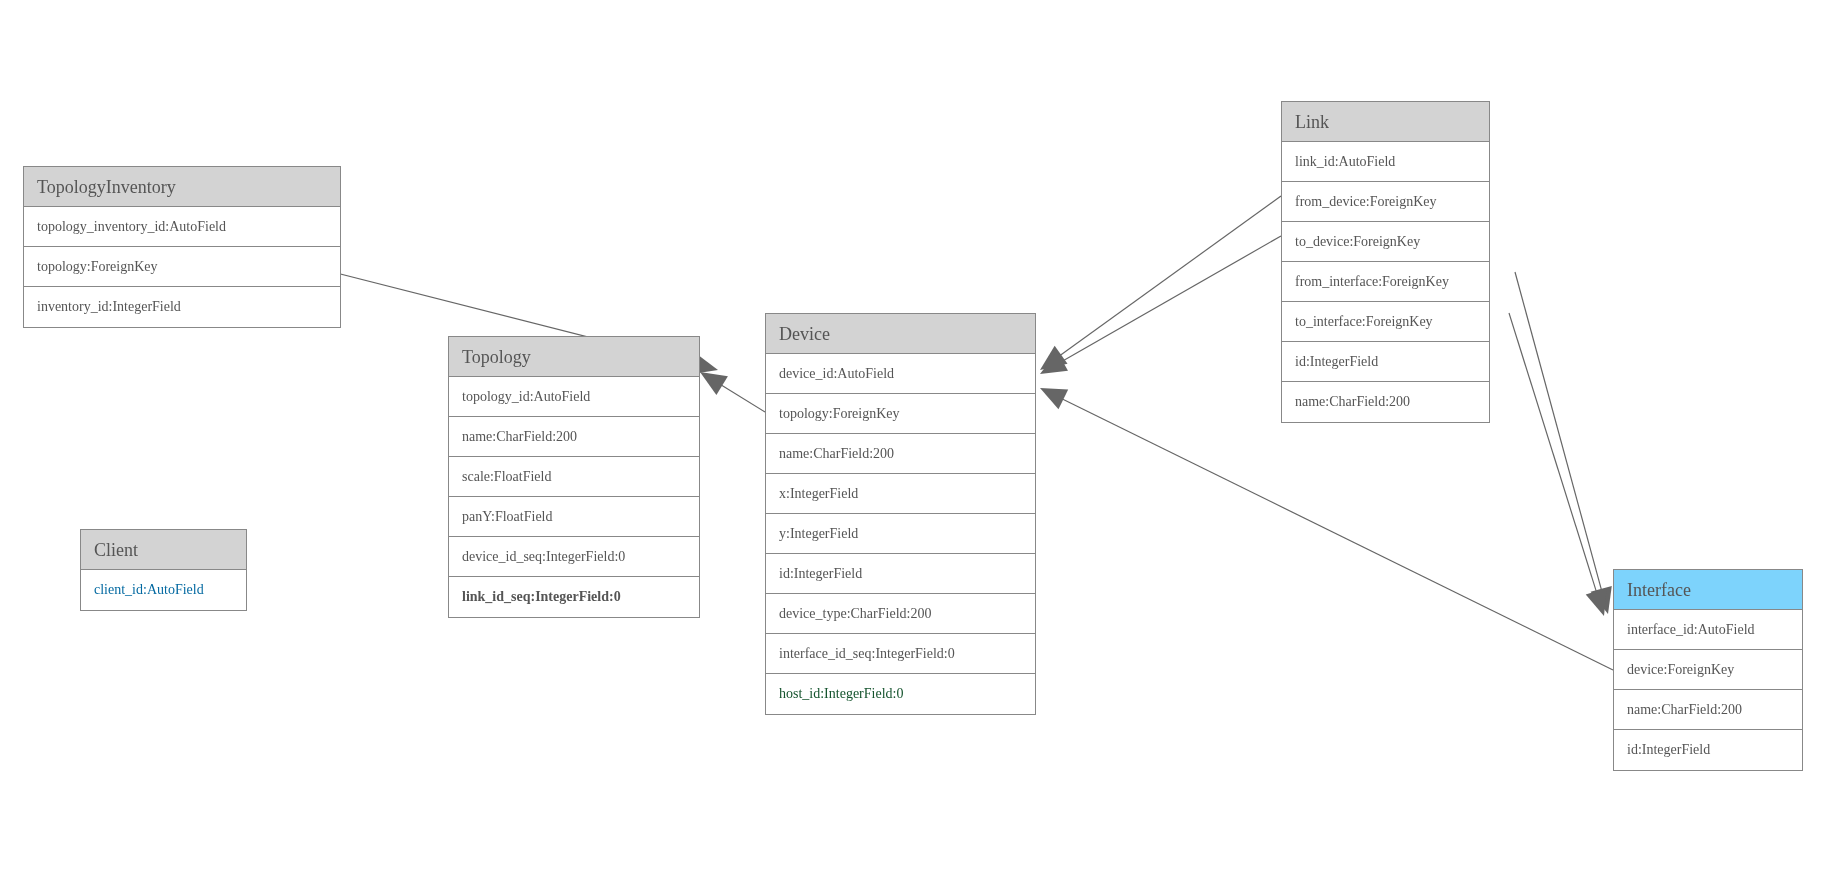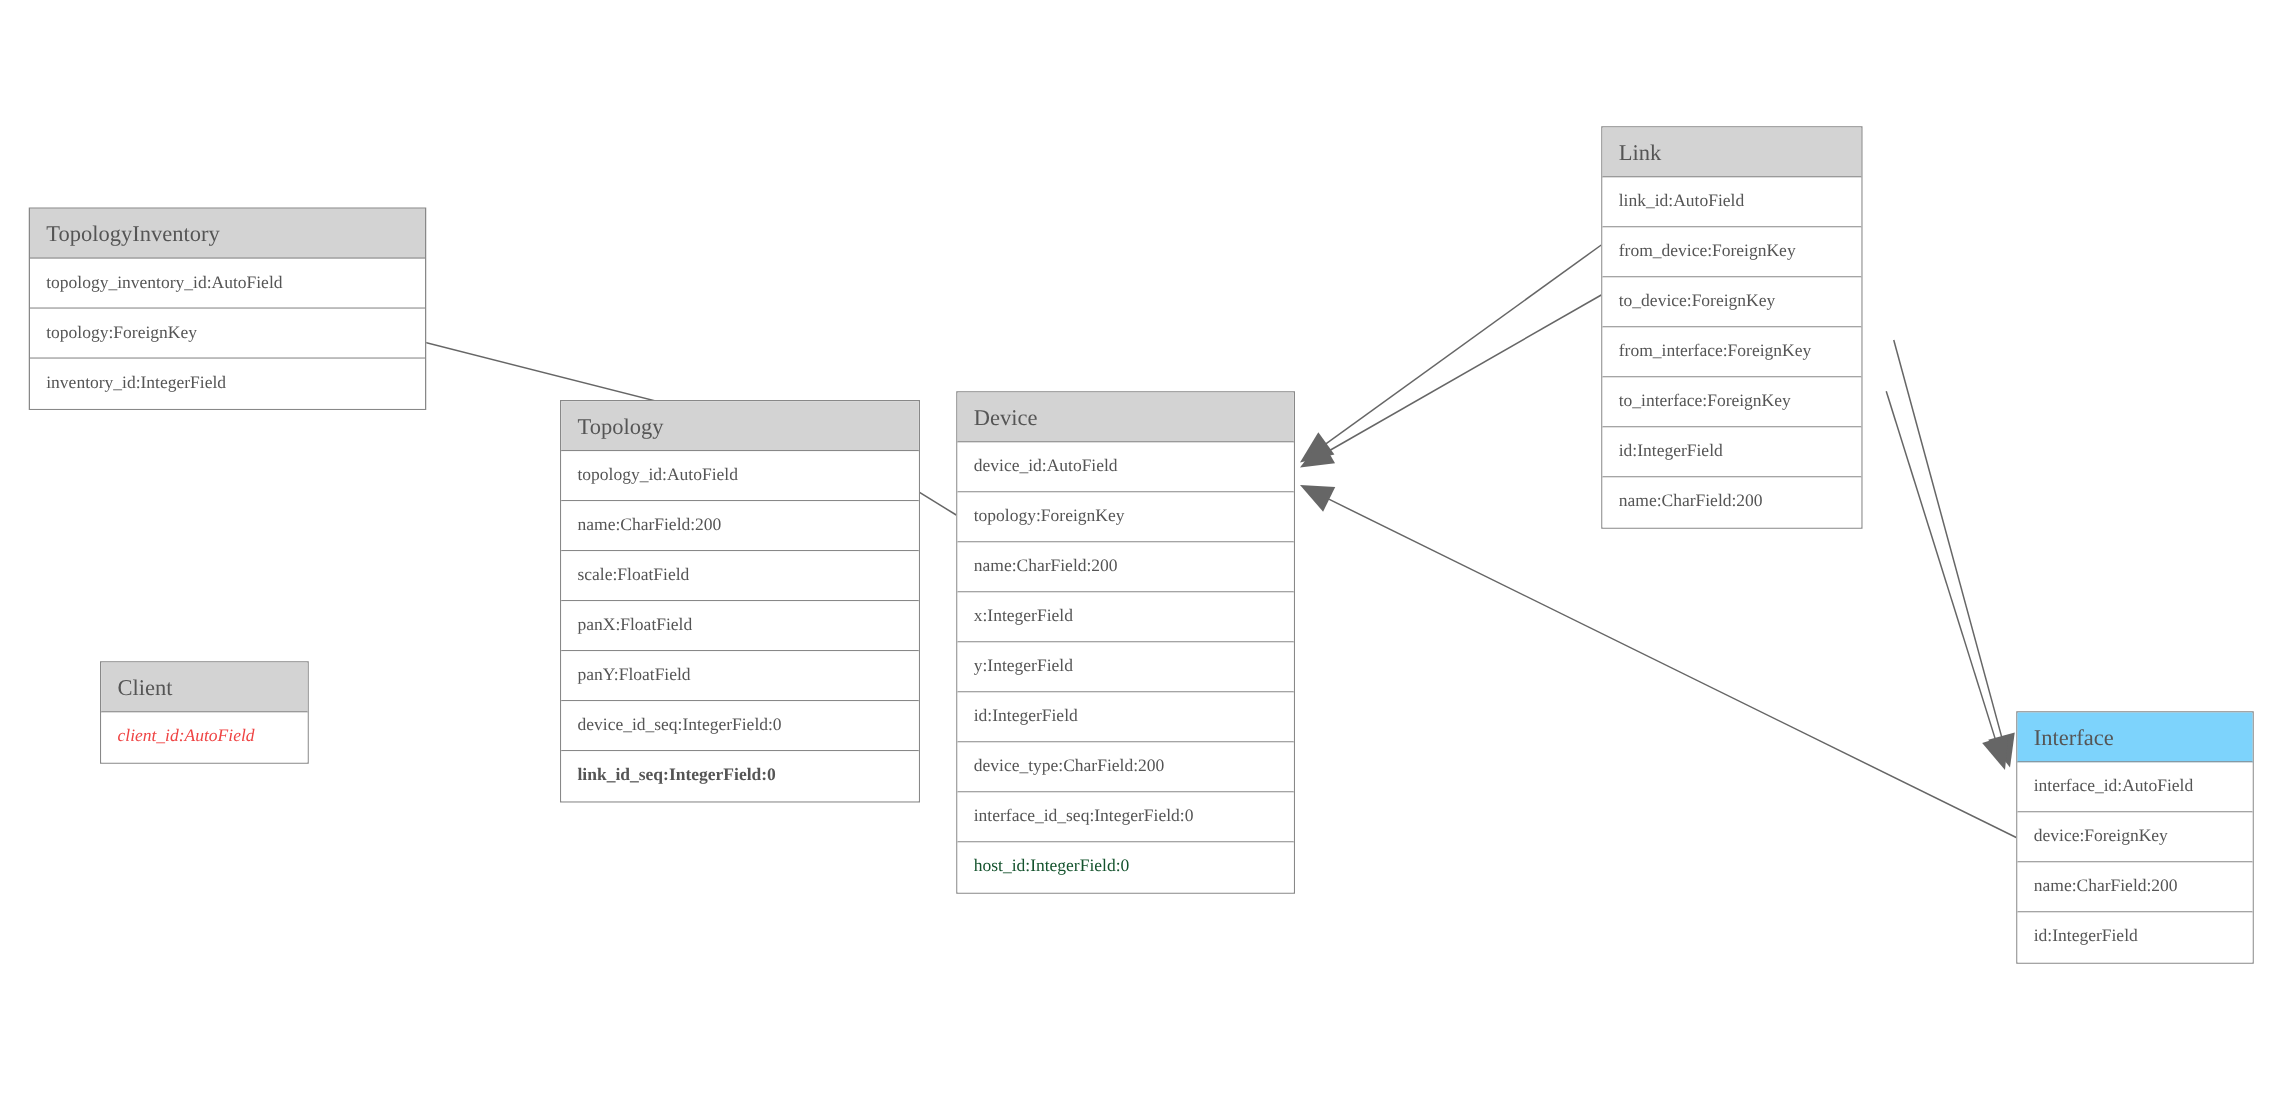--- a/index.html
+++ b/index.html
@@ -96,28 +96,27 @@
 
   <div id="entities-layer">
       <div class="entity" style="left: 23px; top: 166px; width: 318px; border-color: rgb(136, 136, 136);">
         <div class="entity-header" style="background: rgb(211, 211, 211); color: rgb(85, 85, 85); border-bottom-color: rgb(136, 136, 136);">TopologyInventory</div>
         <div class="attr-row" style="color: rgb(85, 85, 85); border-bottom-color: rgb(136, 136, 136);">topology_inventory_id:AutoField</div>
         <div class="attr-row" style="color: rgb(85, 85, 85); border-bottom-color: rgb(136, 136, 136);">topology:ForeignKey</div>
         <div class="attr-row" style="color: rgb(85, 85, 85); border-bottom-color: rgb(136, 136, 136);">inventory_id:IntegerField</div>
       </div>
       <div class="entity" style="left: 80px; top: 529px; width: 167px; border-color: rgb(136, 136, 136);">
         <div class="entity-header" style="background: rgb(211, 211, 211); color: rgb(85, 85, 85); border-bottom-color: rgb(136, 136, 136);">Client</div>
-        <div class="attr-row" style="color: #ef4444; border-bottom-color: rgb(136, 136, 136); font-style: italic;">client_id:AutoField</div>
+        <div class="attr-row" style="color: #0369a1; border-bottom-color: rgb(136, 136, 136);">client_id:AutoField</div>
       </div>
-      <div class="entity" style="left: 448px; top: 320px; width: 288px; border-color: rgb(136, 136, 136);">
+      <div class="entity" style="left: 448px; top: 336px; width: 252px; border-color: rgb(136, 136, 136);">
         <div class="entity-header" style="background: rgb(211, 211, 211); color: rgb(85, 85, 85); border-bottom-color: rgb(136, 136, 136);">Topology</div>
         <div class="attr-row" style="color: rgb(85, 85, 85); border-bottom-color: rgb(136, 136, 136);">topology_id:AutoField</div>
         <div class="attr-row" style="color: rgb(85, 85, 85); border-bottom-color: rgb(136, 136, 136);">name:CharField:200</div>
         <div class="attr-row" style="color: rgb(85, 85, 85); border-bottom-color: rgb(136, 136, 136);">scale:FloatField</div>
-        <div class="attr-row" style="color: rgb(85, 85, 85); border-bottom-color: rgb(136, 136, 136);">panX:FloatField</div>
         <div class="attr-row" style="color: rgb(85, 85, 85); border-bottom-color: rgb(136, 136, 136);">panY:FloatField</div>
         <div class="attr-row" style="color: rgb(85, 85, 85); border-bottom-color: rgb(136, 136, 136);">device_id_seq:IntegerField:0</div>
         <div class="attr-row" style="color: rgb(85, 85, 85); border-bottom-color: rgb(136, 136, 136); font-weight: bold;">link_id_seq:IntegerField:0</div>
       </div>
       <div class="entity" style="left: 765px; top: 313px; width: 271px; border-color: rgb(136, 136, 136);">
         <div class="entity-header" style="background: rgb(211, 211, 211); color: rgb(85, 85, 85); border-bottom-color: rgb(136, 136, 136);">Device</div>
         <div class="attr-row" style="color: rgb(85, 85, 85); border-bottom-color: rgb(136, 136, 136);">device_id:AutoField</div>
         <div class="attr-row" style="color: rgb(85, 85, 85); border-bottom-color: rgb(136, 136, 136);">topology:ForeignKey</div>
         <div class="attr-row" style="color: rgb(85, 85, 85); border-bottom-color: rgb(136, 136, 136);">name:CharField:200</div>
         <div class="attr-row" style="color: rgb(85, 85, 85); border-bottom-color: rgb(136, 136, 136);">x:IntegerField</div>

